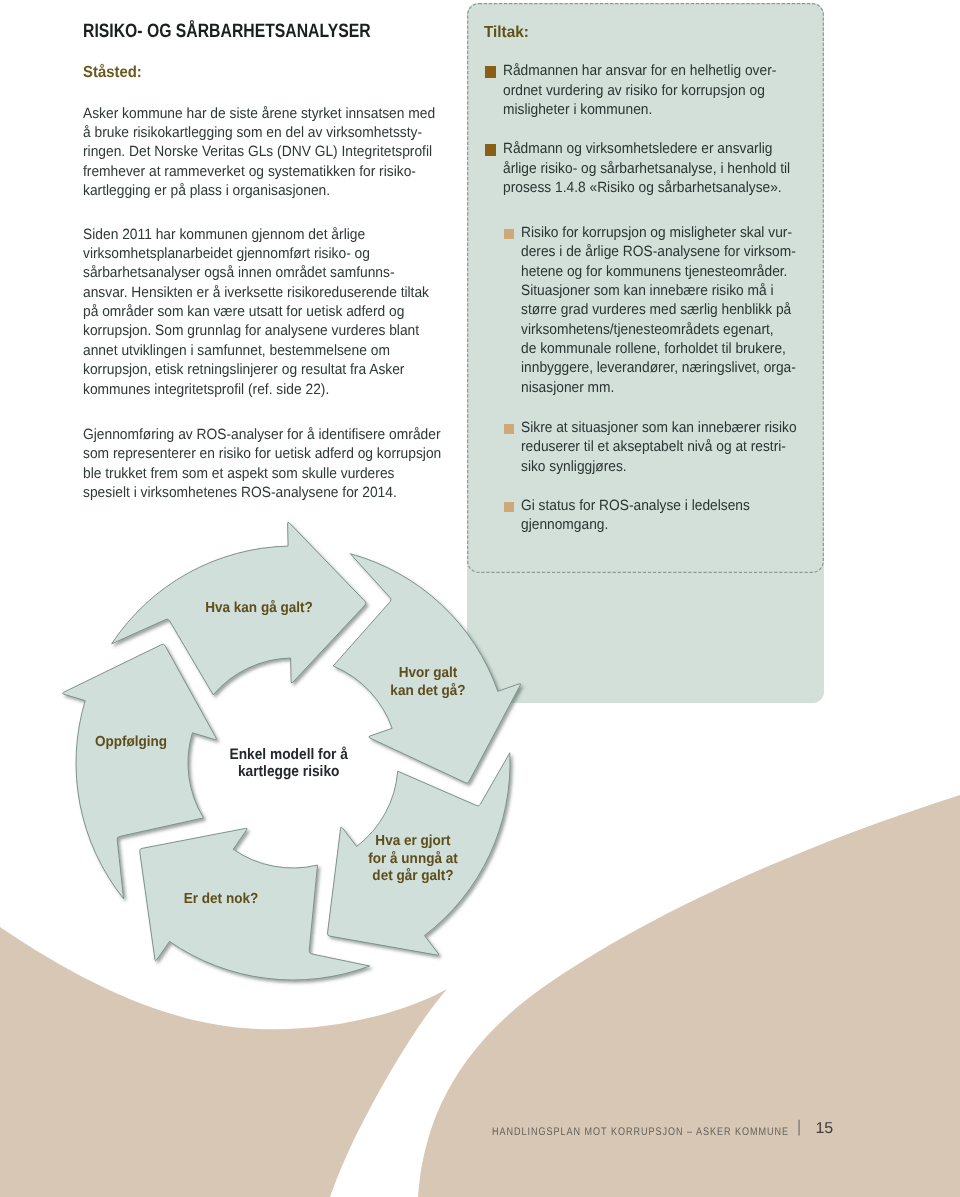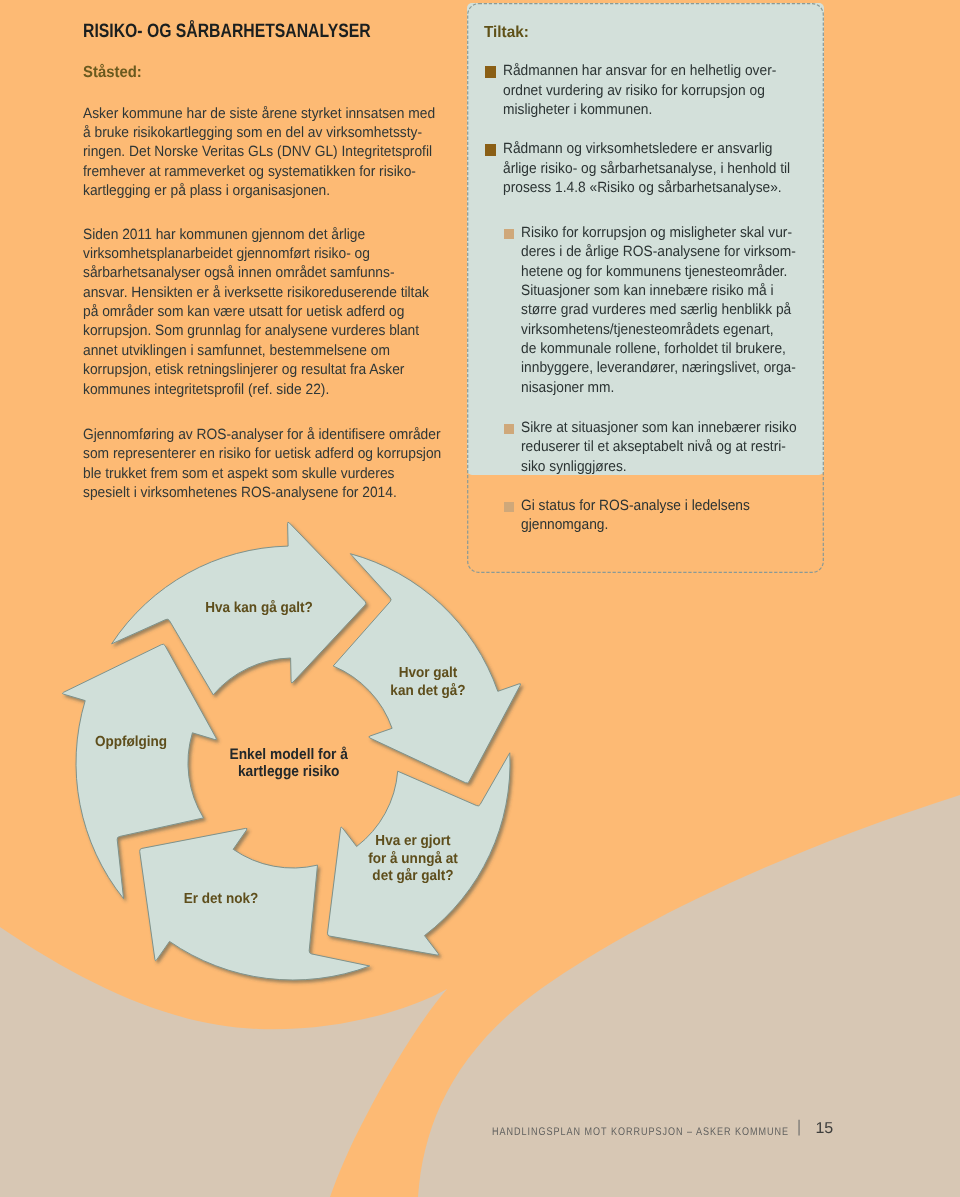--- a/index.html
+++ b/index.html
@@ -1,29 +1,29 @@
 <!DOCTYPE html>
 <html><head>
 <meta charset="utf-8">
 <style>
   html,body{margin:0;padding:0;}
   body{width:960px;height:1197px;overflow:hidden;background:#eaefed;
        font-family:"Liberation Sans",sans-serif;position:relative;
        -webkit-font-smoothing:antialiased;text-rendering:geometricPrecision;}
   svg text{-webkit-font-smoothing:antialiased;}
   #diagram{opacity:0.999;}
-  .page{position:absolute;left:0;top:0;width:960px;height:1197px;overflow:hidden;background:#fdba74;}
+  .page{position:absolute;left:0;top:0;width:960px;height:1197px;overflow:hidden;background:#ffffff;}
   #bg-svg,#diagram{position:absolute;left:0;top:0;width:960px;height:1197px;}
   .doc-title{position:absolute;left:83px;top:20.3px;font-size:19.4px;font-weight:bold;
              color:#1b1f1f;white-space:nowrap;transform:scaleX(.813);transform-origin:0 0;}
   .subtitle{position:absolute;left:83px;top:64px;font-size:16px;font-weight:bold;color:#6a5a1f;transform:scaleX(.93);transform-origin:0 0;}
   .tline{position:absolute;left:83px;font-size:14.9px;color:#2f3737;white-space:nowrap;
          transform:scaleX(.927);transform-origin:0 0;}
-  .card{position:absolute;left:467px;top:3px;width:357px;height:472px;
-        background:#d3e0da;border-radius:5px;box-sizing:border-box;}
+  .card{position:absolute;left:467px;top:3px;width:357px;height:700px;
+        background:#d3e0da;border-radius:11px;box-sizing:border-box;}
   #card-border{position:absolute;left:-2px;top:-2px;width:361px;height:574px;pointer-events:none;}
   .card-head{position:absolute;left:17.3px;top:21.1px;font-size:16px;font-weight:bold;color:#5f5118;transform:scaleX(.955);transform-origin:0 0;}
   .bsq{position:absolute;}
   .bline{position:absolute;font-size:14.9px;color:#2b3333;white-space:nowrap;
          transform:scaleX(.925);transform-origin:0 0;}
   .footer{position:absolute;left:492px;top:1120px;font-size:11.1px;letter-spacing:1.18px;color:#60605e;
           white-space:nowrap;transform:scaleX(.817);transform-origin:0 0;}
   .footer .num{font-size:15.8px;letter-spacing:0;color:#3e3e3c;position:relative;top:-2.2px;display:inline-block;transform:scaleX(1.24);margin-left:12px;}
   .footer .sep{color:#6d6d6b;margin:0 7px 0 10px;position:relative;top:-3.2px;font-size:17px;display:inline-block;}
 </style>

